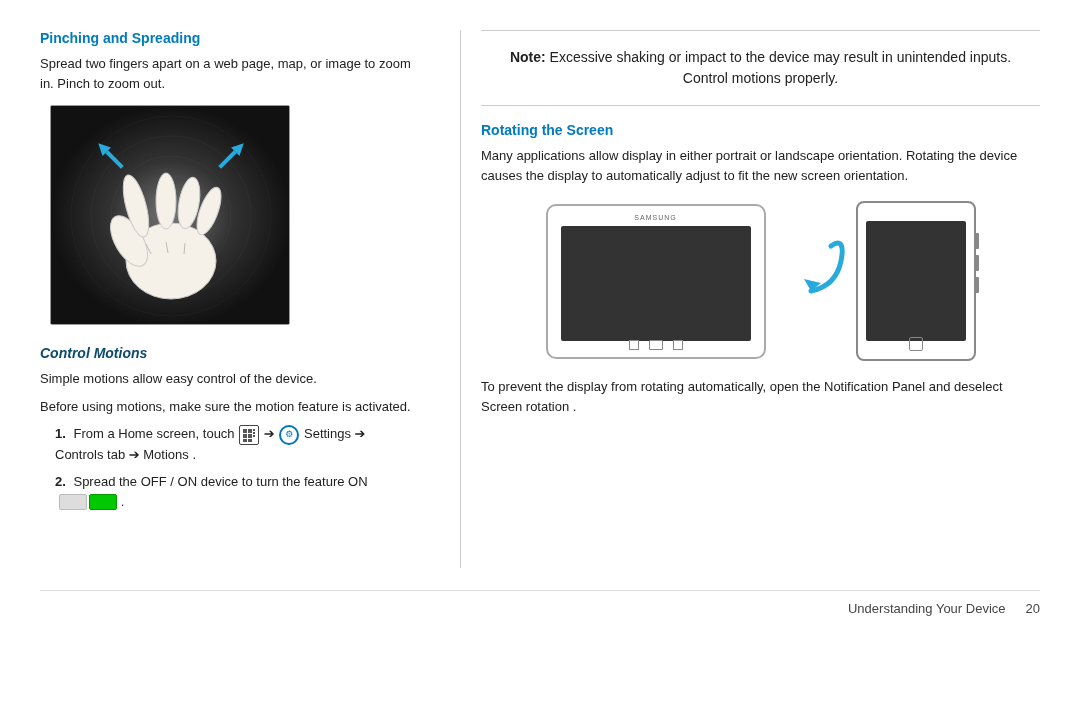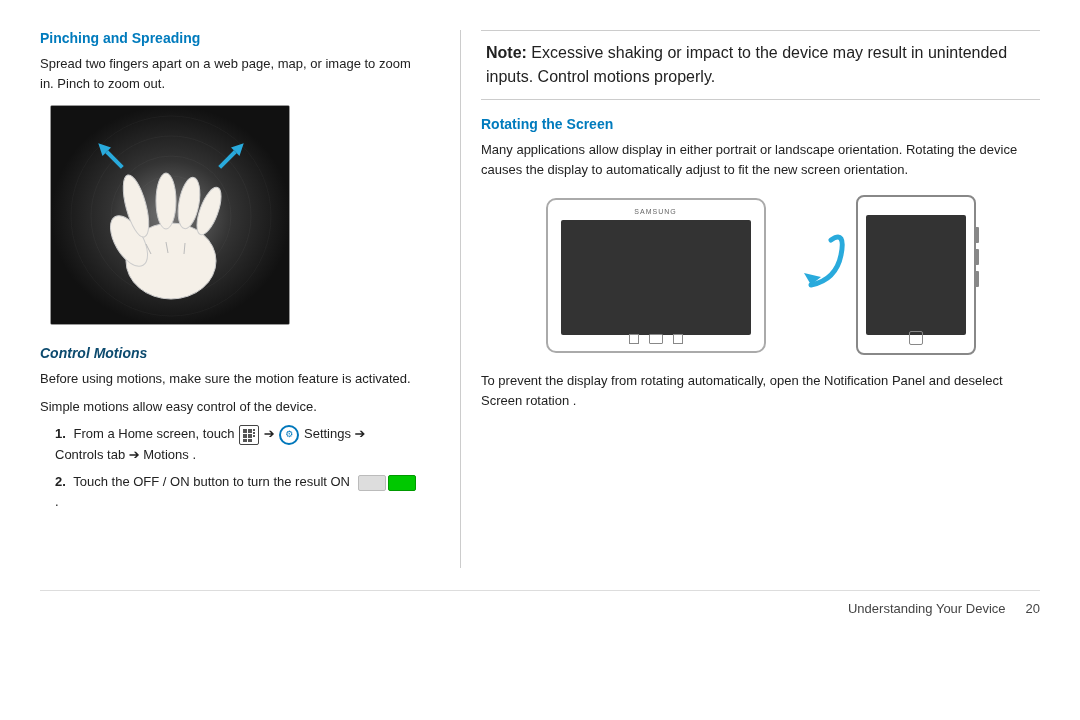--- a/index.html
+++ b/index.html
@@ -149,24 +149,25 @@
       border-radius: 2px;
       display: inline-block;
       vertical-align: middle;
       margin-left: 2px;
     }
 
     
     .note-box {
       border-top: 1px solid #ccc;
       border-bottom: 1px solid #ccc;
-      padding: 10px 5px;
+      padding: 16px 5px;
       margin-bottom: 16px;
-      font-size: 16px;
+      font-size: 14px;
       line-height: 1.5;
+      text-align: center;
     }
 
     .note-bold { font-weight: bold; }
 
     
     .rotating-section {
       margin-top: 8px;
     }
 
     .rotation-image-area {
@@ -360,22 +361,22 @@
 
             <line x1="100" y1="148" x2="95" y2="138" stroke="#bbb" stroke-width="1"></line>
             <line x1="117" y1="147" x2="115" y2="136" stroke="#bbb" stroke-width="1"></line>
             <line x1="133" y1="148" x2="134" y2="137" stroke="#bbb" stroke-width="1"></line>
           </svg>
         </div>
       </div>
 
       <div class="control-motions">
         <div class="section-heading">Control Motions</div>
+        <p class="section-text">Simple motions allow easy control of the device.</p>
         <p class="section-text">Before using motions, make sure the motion feature is activated.</p>
-        <p class="section-text">Simple motions allow easy control of the device.</p>
 
         <div class="numbered-list">
           <div class="numbered-item">
             <span class="num">1.</span>
             <span>From a Home screen, touch</span>
             
             <span class="grid-icon">
               <svg width="14" height="14" viewBox="0 0 14 14">
                 <rect x="1" y="1" width="4" height="4" fill="#555"></rect>
                 <rect x="6" y="1" width="4" height="4" fill="#555"></rect>
@@ -394,23 +395,23 @@
             <span class="bold-text"> Settings </span>
             <span>➔</span>
             <br>
             <span class="bold-text">Controls</span>
             <span> tab ➔ </span>
             <span class="bold-text">Motions</span>
             <span>.</span>
           </div>
           <div class="numbered-item">
             <span class="num">2.</span>
-            <span>Touch the</span>
+            <span>Spread the</span>
             <span class="bold-text">OFF / ON</span>
-            <span>button to turn the result ON</span>
+            <span>device to turn the feature ON</span>
             
             <span class="toggle-wrapper">
               <span class="toggle-off"></span>
               <span class="toggle-on"></span>
             </span>
             <span>.</span>
           </div>
         </div>
       </div>
     </div>

